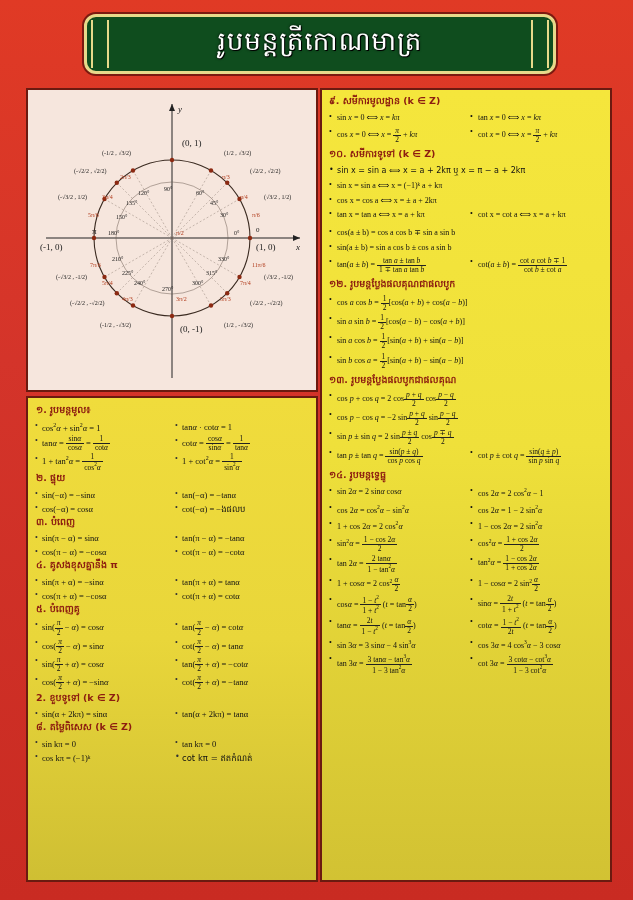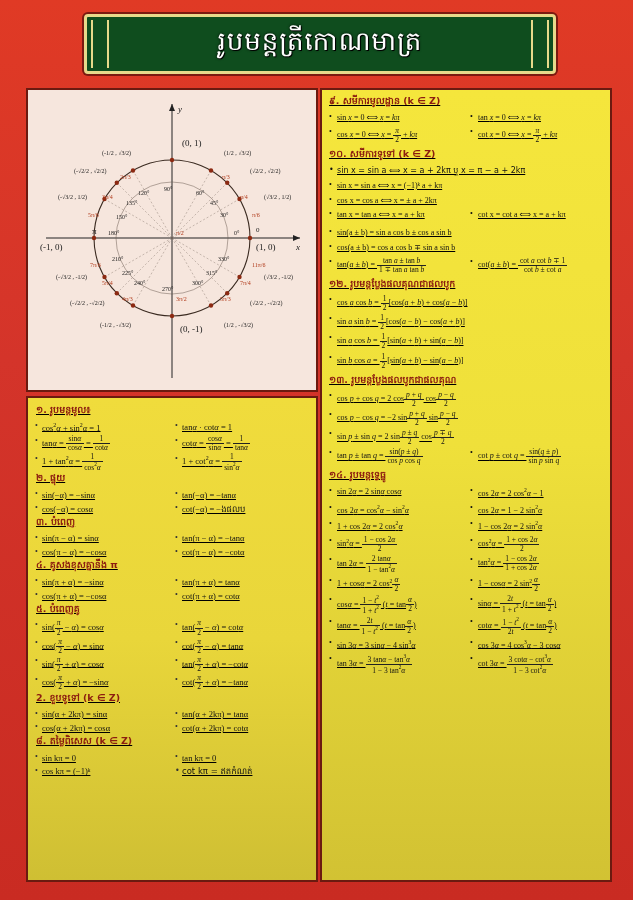--- a/index.html
+++ b/index.html
@@ -14,21 +14,21 @@
     position:absolute;inset:0;
     background:linear-gradient(180deg,#e03a25 0%,#d4342a 40%,#c92b22 100%);
   }
   
   .title-banner{
     position:absolute;left:84px;top:14px;width:466px;height:54px;
     background:#0f4d1e;
     border:3px solid #e8d98a;
     box-shadow:0 0 0 2px #7a1a10;
     display:flex;align-items:center;justify-content:center;
-    border-radius:4px;
+    border-radius:12px;
   }
   .title-banner .deco{
     position:absolute;top:3px;bottom:3px;width:14px;
     border-left:2px solid #e8d98a;border-right:2px solid #e8d98a;
   }
   .title-banner .deco.l{left:4px;}
   .title-banner .deco.r{right:4px;}
   .title-text{
     color:#ffffff;font-size:26px;letter-spacing:1px;
     font-family:"DejaVu Sans", sans-serif;
@@ -77,23 +77,23 @@
     overflow:hidden;
   }
   .cell.bullet::before{
     content:"•";position:absolute;left:3px;top:0px;font-size:8px;color:#333;
   }
   .frac{display:inline-block;vertical-align:middle;text-align:center;font-size:7.5px;line-height:1.08;}
   .frac .num{display:block;border-bottom:1px solid #222;padding:0 2px;}
   .frac .den{display:block;padding:0 2px;}
   i{font-family:"Liberation Serif",serif;}
   sup{font-size:70%;}
-  .panel-inner{padding:6px 4px 4px 4px;box-sizing:border-box;height:100%;text-decoration:underline;}
+  .panel-inner{padding:6px 4px 4px 4px;box-sizing:border-box;height:100%;}
   .right-inner{padding:5px 3px 3px 3px;box-sizing:border-box;}
-  .rsec{margin-bottom:3px;text-decoration:underline;}
+  .rsec{margin-bottom:3px;}
   .rrow{display:flex;}
   .rcell{
     flex:1 1 50%;font-size:8px;color:#111;
     padding:1px 2px 1px 12px;position:relative;line-height:1.6;white-space:nowrap;
   }
   .rcell.bullet::before{content:"•";position:absolute;left:4px;top:0;font-size:8px;}
   .rcell.full{flex:1 1 100%;}
   .khm{font-family:"DejaVu Sans",sans-serif;}
 </style>
 </head>
@@ -290,24 +290,20 @@
           <div class="cell bullet">cot(<span class="frac"><span class="num"><i>π</i></span><span class="den">2</span></span> + <i>α</i>) = −tan<i>α</i></div>
         </div>
       </div>
 
       <div class="sec">
         <div class="sec-title khm">2.  ខួបទូទៅ (k ∈ Z)</div>
         <div class="row">
           <div class="cell bullet">sin(α + 2kπ) = sinα</div>
           <div class="cell bullet">tan(α + 2kπ) = tanα</div>
         </div>
-        <div class="row">
-          <div class="cell bullet">cos(α + 2kπ) = cosα</div>
-          <div class="cell bullet">cot(α + 2kπ) = cotα</div>
-        </div>
       </div>
 
       <div class="sec">
         <div class="sec-title khm">៨.  តម្លៃពិសេស (k ∈ Z)</div>
         <div class="row">
           <div class="cell bullet">sin kπ = 0</div>
           <div class="cell bullet">tan kπ = 0</div>
         </div>
         <div class="row">
           <div class="cell bullet">cos kπ = (−1)ᵏ</div>
@@ -345,24 +341,24 @@
           <div class="rcell bullet full">cos x = cos a ⟺ x = ± a + 2kπ</div>
         </div>
         <div class="rrow">
           <div class="rcell bullet">tan x = tan a ⟺ x = a + kπ</div>
           <div class="rcell bullet">cot x = cot a ⟺ x = a + kπ</div>
         </div>
       </div>
 
       <div class="rsec">
         <div class="rrow">
+          <div class="rcell bullet full">cos(a ± b) = cos a cos b ∓ sin a sin b</div>
+        </div>
+        <div class="rrow">
           <div class="rcell bullet full">sin(a ± b) = sin a cos b ± cos a sin b</div>
-        </div>
-        <div class="rrow">
-          <div class="rcell bullet full">cos(a ± b) = cos a cos b ∓ sin a sin b</div>
         </div>
         <div class="rrow">
           <div class="rcell bullet">tan(<i>a</i> ± <i>b</i>) = <span class="frac"><span class="num">tan <i>a</i> ± tan <i>b</i></span><span class="den">1 ∓ tan <i>a</i> tan <i>b</i></span></span></div>
           <div class="rcell bullet">cot(<i>a</i> ± <i>b</i>) = <span class="frac"><span class="num">cot <i>a</i> cot <i>b</i> ∓ 1</span><span class="den">cot <i>b</i> ± cot <i>a</i></span></span></div>
         </div>
       </div>
 
       <div class="rsec">
         <div class="sec-title khm">១២.  រូបមន្តប្លែងផលគុណជាផលបូក</div>
         <div class="rrow">

